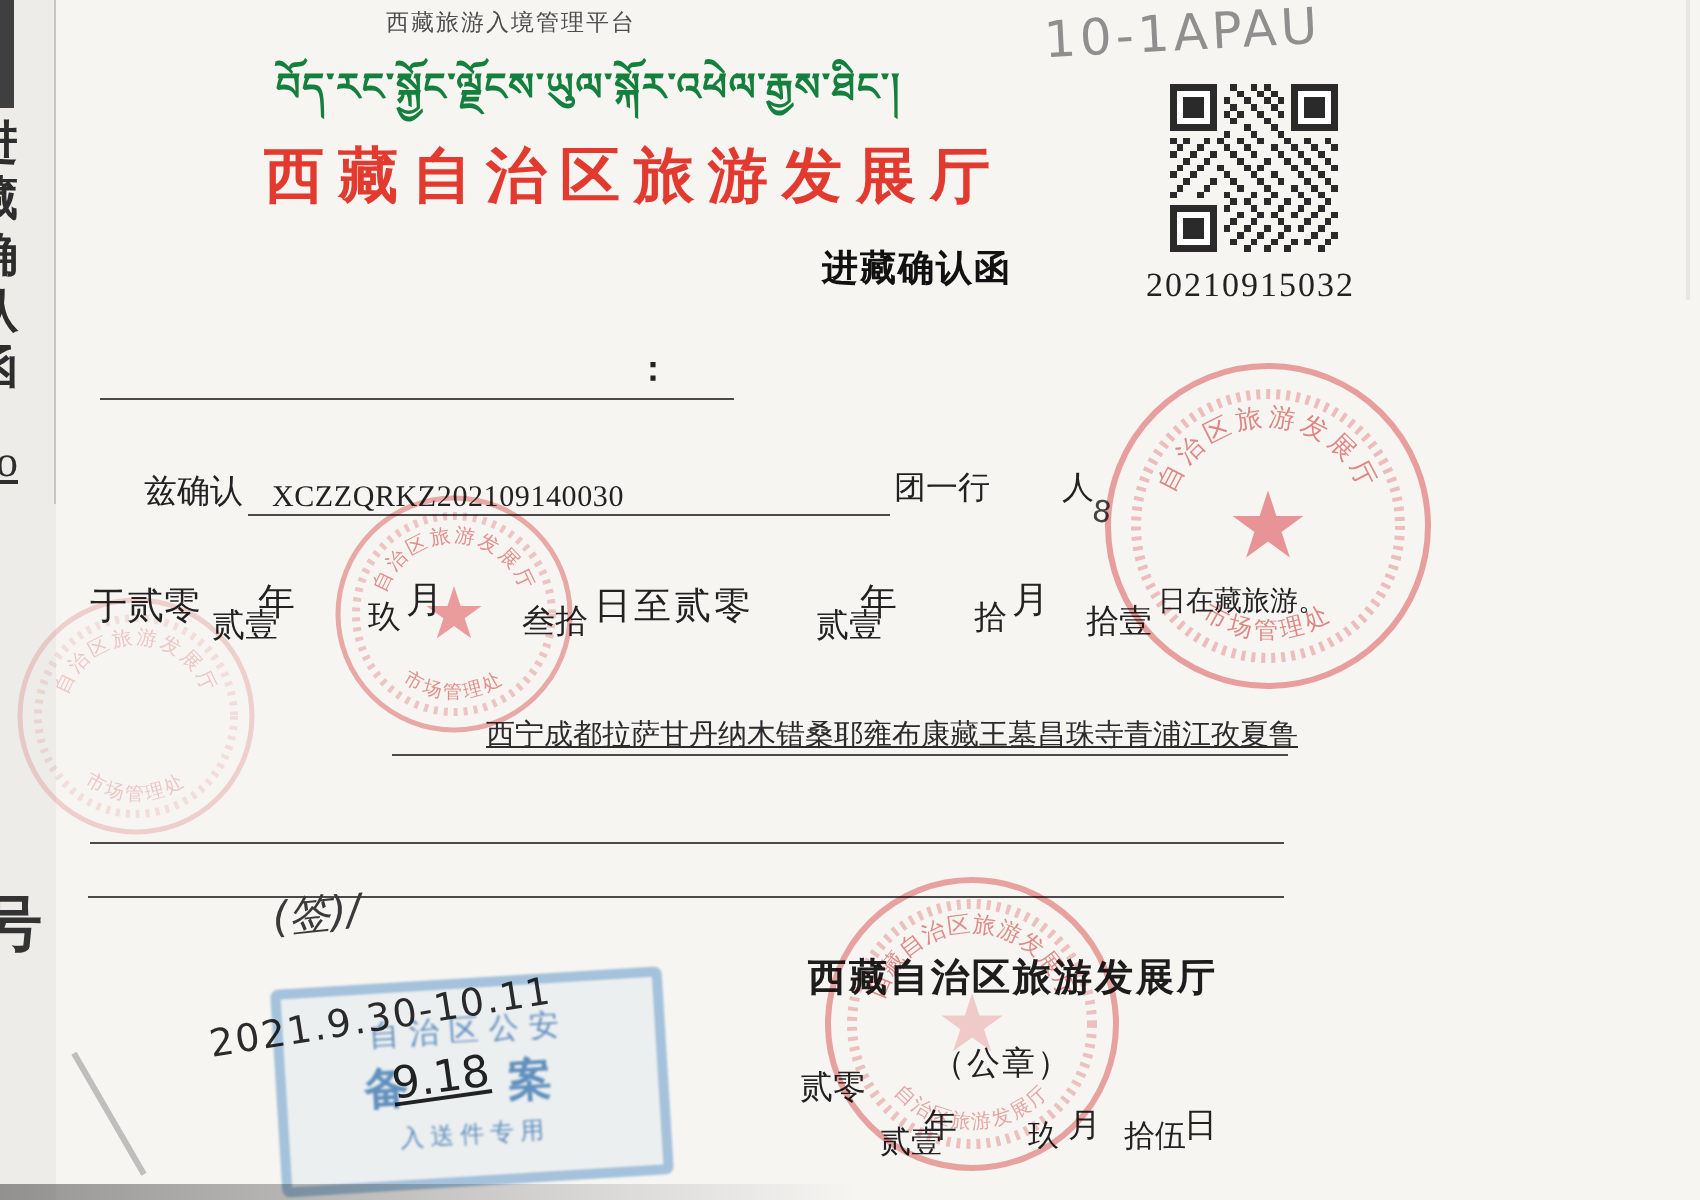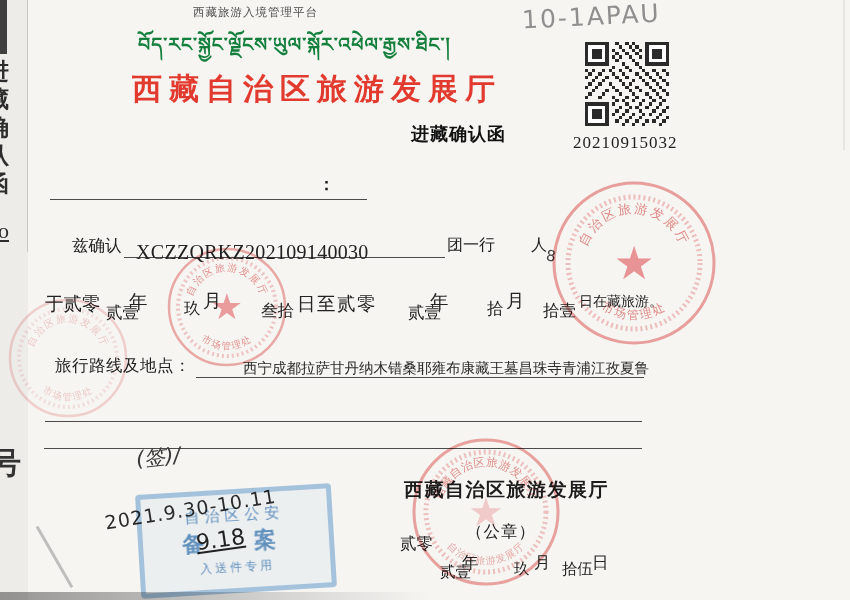--- a/index.html
+++ b/index.html
@@ -75,42 +75,41 @@
       <path d="M9 0h1v1H9zM12 0h1v1h-1zM14 0h1v1h-1zM10 1h1v1h-1zM13 1h1v1h-1zM15 1h1v1h-1zM8 2h1v1H8zM11 2h1v1h-1zM14 2h1v1h-1zM16 2h1v1h-1zM9 3h1v1H9zM12 3h1v1h-1zM15 3h1v1h-1zM8 4h1v1H8zM10 4h1v1h-1zM13 4h1v1h-1zM16 4h1v1h-1zM9 5h1v1H9zM14 5h1v1h-1zM11 6h1v1h-1zM15 6h1v1h-1zM8 7h1v1H8zM12 7h1v1h-1zM16 7h1v1h-1zM0 8h1v1H0zM2 8h1v1H2zM5 8h1v1H5zM7 8h1v1H7zM10 8h1v1h-1zM13 8h1v1h-1zM17 8h1v1h-1zM20 8h1v1h-1zM23 8h1v1h-1zM1 9h1v1H1zM4 9h1v1H4zM8 9h1v1H8zM11 9h1v1h-1zM15 9h1v1h-1zM18 9h1v1h-1zM21 9h1v1h-1zM24 9h1v1h-1zM0 10h1v1H0zM3 10h1v1H3zM6 10h1v1H6zM9 10h1v1H9zM12 10h1v1h-1zM16 10h1v1h-1zM19 10h1v1h-1zM22 10h1v1h-1zM2 11h1v1H2zM5 11h1v1H5zM10 11h1v1h-1zM14 11h1v1h-1zM17 11h1v1h-1zM20 11h1v1h-1zM23 11h1v1h-1zM1 12h1v1H1zM4 12h1v1H4zM7 12h1v1H7zM11 12h1v1h-1zM13 12h1v1h-1zM18 12h1v1h-1zM21 12h1v1h-1zM24 12h1v1h-1zM0 13h1v1H0zM3 13h1v1H3zM8 13h1v1H8zM12 13h1v1h-1zM15 13h1v1h-1zM19 13h1v1h-1zM22 13h1v1h-1zM2 14h1v1H2zM6 14h1v1H6zM9 14h1v1H9zM13 14h1v1h-1zM16 14h1v1h-1zM20 14h1v1h-1zM23 14h1v1h-1zM1 15h1v1H1zM5 15h1v1H5zM10 15h1v1h-1zM14 15h1v1h-1zM18 15h1v1h-1zM21 15h1v1h-1zM24 15h1v1h-1zM0 16h1v1H0zM4 16h1v1H4zM8 16h1v1H8zM12 16h1v1h-1zM15 16h1v1h-1zM19 16h1v1h-1zM22 16h1v1h-1zM9 17h1v1H9zM11 17h1v1h-1zM14 17h1v1h-1zM17 17h1v1h-1zM20 17h1v1h-1zM23 17h1v1h-1zM8 18h1v1H8zM12 18h1v1h-1zM16 18h1v1h-1zM19 18h1v1h-1zM22 18h1v1h-1zM10 19h1v1h-1zM13 19h1v1h-1zM15 19h1v1h-1zM18 19h1v1h-1zM21 19h1v1h-1zM24 19h1v1h-1zM9 20h1v1H9zM12 20h1v1h-1zM16 20h1v1h-1zM20 20h1v1h-1zM23 20h1v1h-1zM8 21h1v1H8zM11 21h1v1h-1zM14 21h1v1h-1zM17 21h1v1h-1zM19 21h1v1h-1zM22 21h1v1h-1zM10 22h1v1h-1zM13 22h1v1h-1zM16 22h1v1h-1zM21 22h1v1h-1zM24 22h1v1h-1zM9 23h1v1H9zM12 23h1v1h-1zM15 23h1v1h-1zM18 23h1v1h-1zM20 23h1v1h-1zM23 23h1v1h-1zM11 24h1v1h-1zM14 24h1v1h-1zM17 24h1v1h-1zM22 24h1v1h-1z"></path>
     </g>
   </svg>
   <div class="t" style="left:573px;top:133px;font-size:17px;color:#222;letter-spacing:1px;">20210915032</div>
 
   <div class="rule" style="left:50px;top:199px;width:317px;"></div>
   <div class="t" style="left:318px;top:175px;font-size:17px;font-weight:bold;">：</div>
 
   <div class="t" style="left:72px;top:237px;font-size:16.5px;">兹确认</div>
   <div class="rule" style="left:124px;top:257px;width:321px;"></div>
-  <div class="t" style="left:136px;top:241px;font-size:20px;letter-spacing:0.3px;">XCZZQRKZ202109140030</div>
+  <div class="t" style="left:136px;top:241px;font-size:15px;letter-spacing:0.3px;">XCZZQRKZ202109140030</div>
   <div class="t" style="left:447px;top:236px;font-size:16px;">团一行</div>
   <div class="t" style="left:531px;top:236px;font-size:16px;">人</div>
   <div class="t hw" style="left:546px;top:248px;font-size:15px;color:#444;transform:rotate(8deg);">8</div>
 
   <div class="t" style="left:45px;top:294px;font-size:18.5px;">于贰零</div>
   <div class="t" style="left:106px;top:304px;font-size:16.5px;">贰壹</div>
   <div class="t" style="left:129px;top:292px;font-size:18.5px;">年</div>
   <div class="t" style="left:184px;top:300px;font-size:16.5px;">玖</div>
   <div class="t" style="left:203px;top:291px;font-size:18.5px;">月</div>
   <div class="t" style="left:261px;top:302px;font-size:16.5px;">叁拾</div>
   <div class="t" style="left:297px;top:294px;font-size:18.5px;letter-spacing:1.5px;">日至贰零</div>
   <div class="t" style="left:408px;top:304px;font-size:16.5px;">贰壹</div>
   <div class="t" style="left:430px;top:292px;font-size:18.5px;">年</div>
   <div class="t" style="left:487px;top:300px;font-size:16.5px;">拾</div>
   <div class="t" style="left:506px;top:291px;font-size:18.5px;">月</div>
   <div class="t" style="left:543px;top:302px;font-size:16.5px;">拾壹</div>
   <div class="t" style="left:579px;top:294px;font-size:14px;">日在藏旅游。</div>
 
-  <div class="t" style="left:55px;top:357px;font-size:16.5px;letter-spacing:0.5px;">旅行路线及地点：</div>
   <div class="rule" style="left:196px;top:377px;width:448px;"></div>
-  <div class="t" style="left:243px;top:360px;font-size:14.5px;color:#2b2b2b;">西宁成都拉萨甘丹纳木错桑耶雍布康藏王墓昌珠寺青浦江孜夏鲁</div>
+  <div class="t" style="left:243px;top:360px;font-size:14.5px;color:#2b2b2b;text-decoration:underline;">西宁成都拉萨甘丹纳木错桑耶雍布康藏王墓昌珠寺青浦江孜夏鲁</div>
   <div class="rule" style="left:45px;top:421px;width:597px;"></div>
   <div class="rule" style="left:44px;top:448px;width:598px;"></div>
 
   <div class="t hw" style="left:136px;top:445px;font-size:21px;color:#3a3a3a;transform:rotate(-6deg);font-style:italic;">(签)/</div>
   <div class="t hw" style="left:104px;top:499px;font-size:19px;color:#2b2b2b;letter-spacing:1px;transform:rotate(-9deg);">2021.9.30-10.11</div>
   <div class="t hw" style="left:196px;top:527px;font-size:22px;color:#222;transform:rotate(-8deg);text-decoration:underline;">9.18</div>
 
   <div class="bluestamp">
     <div class="r1">自治区公安</div>
     <div class="r2">备　案</div>

